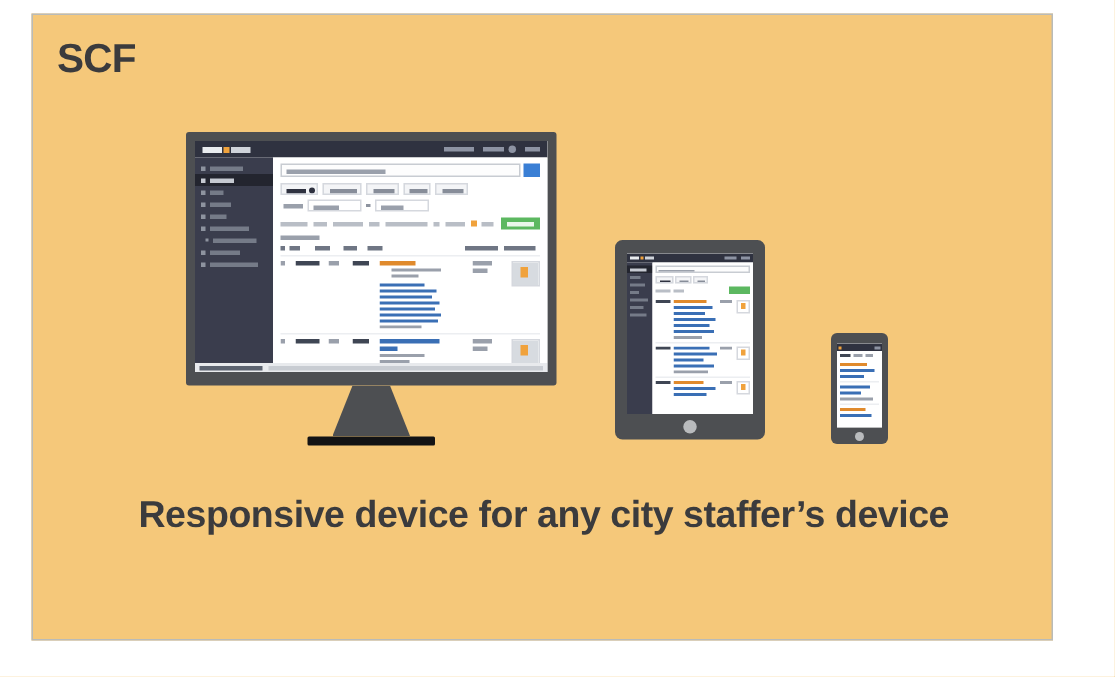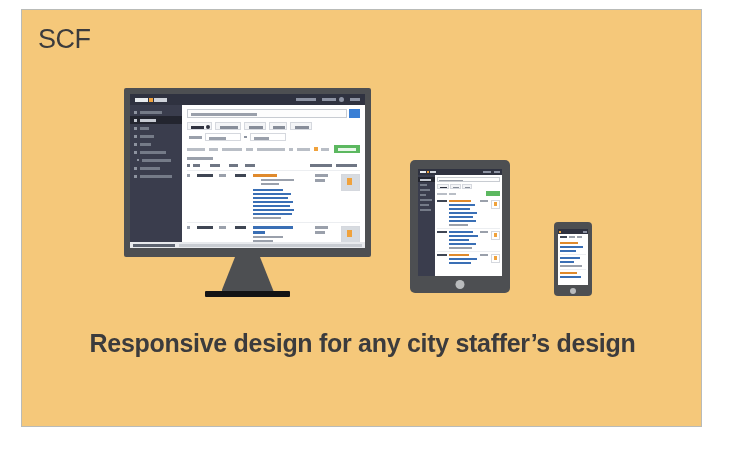--- a/index.html
+++ b/index.html
@@ -23,21 +23,21 @@
     box-sizing: border-box;
     overflow: hidden;
   }
 
   
   #slide-title {
     position: absolute;
     left: 16px;
     top: 16px;
     font-size: 27px;
-    font-weight: normal;
+    font-weight: bold;
     color: #3b3b3d;
     letter-spacing: -0.5px;
     line-height: 1;
   }
 
   
   #caption {
     position: absolute;
     left: 0;
     top: 319px;
@@ -632,15 +632,15 @@
           <div class="trow" style="display:block;padding:2px 0;">
             <span class="ln orange" style="width:17px;height:2px;"></span>
             <span class="ln blue" style="width:21px;height:2px;margin-top:2px;"></span>
           </div>
         </div>
       </div>
     </div>
     <div id="phone-home"></div>
   </div>
 
-  <div id="caption">Responsive design for any city staffer’s design</div>
+  <div id="caption">Responsive device for any city staffer’s device</div>
 
 </div>
 
 </body></html>

